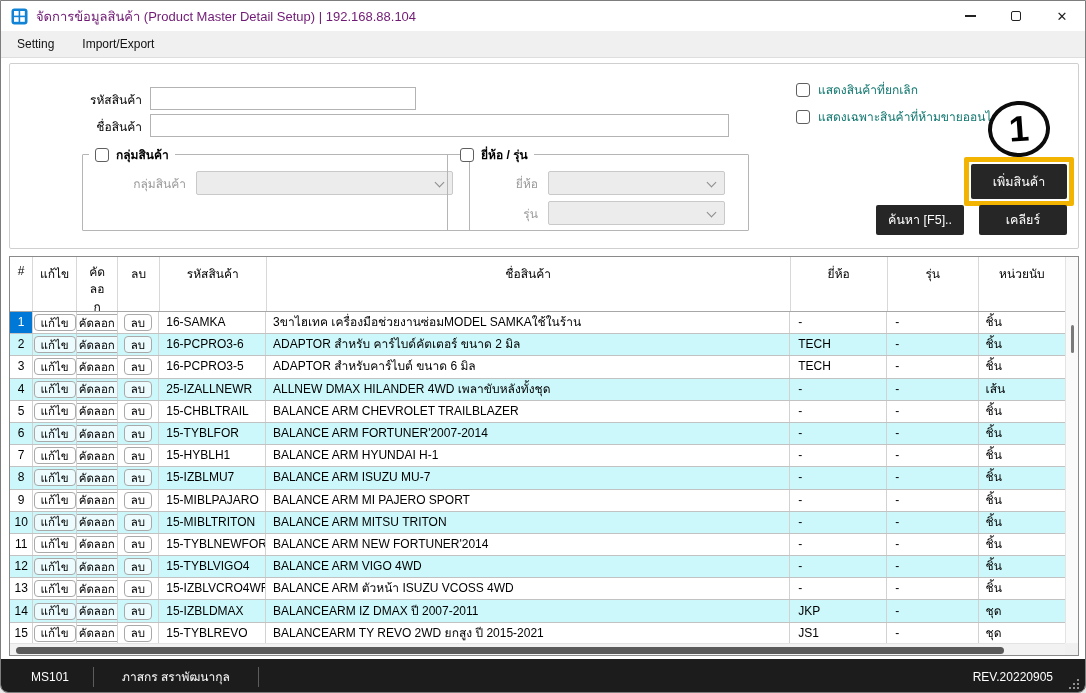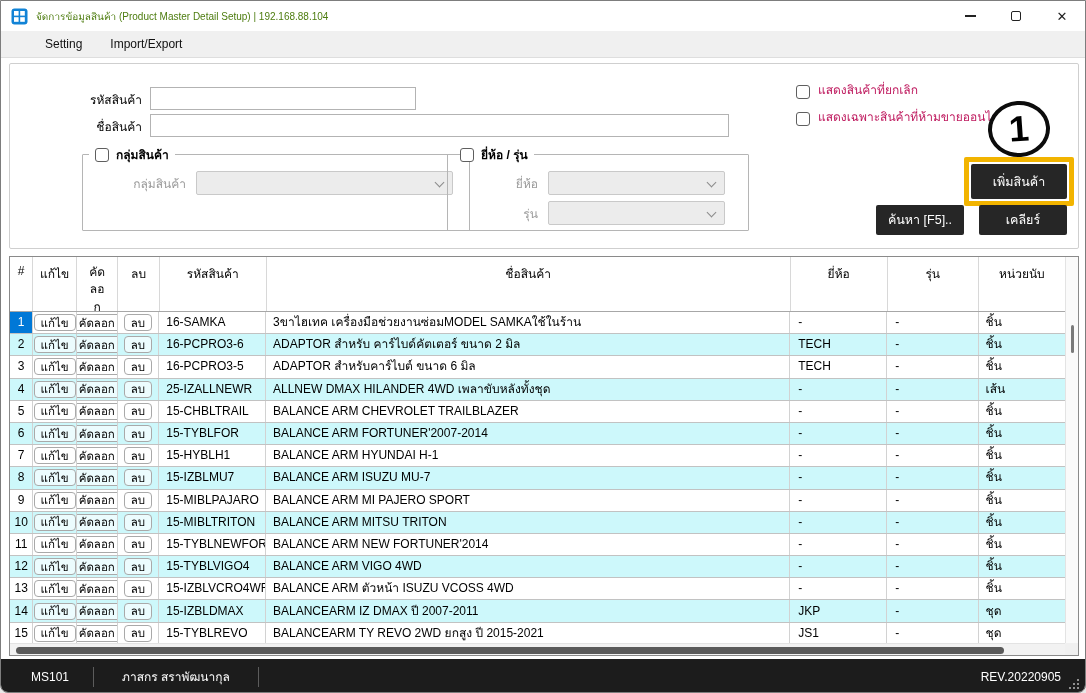--- a/index.html
+++ b/index.html
@@ -3,41 +3,41 @@
 <meta charset="utf-8">
 <style>
   * { margin:0; padding:0; box-sizing:border-box; }
   html,body { width:1086px; height:693px; font-family:"Liberation Sans", sans-serif; background:#e8e8e8; }
   #window { position:absolute; left:0; top:0; width:1086px; height:693px; background:#fff;
             border:1px solid #7d7d7d; border-radius:0 0 8px 8px; overflow:hidden; }
 
   
   .titlebar { position:absolute; left:0; top:0; width:100%; height:30px; background:#fff; display:flex; align-items:center; }
   .app-icon { width:17px; height:17px; margin:0 8px 0 10px; }
-  .title-text { font-size:10px; color:#4d7c0f; }
+  .title-text { font-size:13px; color:#701a75; }
   .win-controls { position:absolute; right:0; top:0; height:30px; display:flex; }
   .win-btn { width:46px; height:30px; display:flex; align-items:center; justify-content:center; color:#222; }
   .glyph-min { width:11px; height:1.4px; background:#222; }
   .glyph-max { width:10px; height:10px; border:1.4px solid #222; border-radius:2px; }
   .glyph-close { font-size:13px; line-height:1; }
 
   
   .menubar { position:absolute; left:0; top:30px; width:100%; height:27px; background:#f0f0f0;
-             border-bottom:1px solid #dedede; display:flex; align-items:center;padding-left:28px; }
+             border-bottom:1px solid #dedede; display:flex; align-items:center; }
   .menu-item { font-size:12px; color:#111; padding:0 14px; height:100%; display:flex; align-items:center; }
   .menu-item:first-child { padding-left:16px; }
 
   
   .panel { position:absolute; left:8px; top:62px; width:1070px; height:186px;
            border:1px solid #cfcfcf; border-radius:2px; background:#fff; }
   .fld-label { position:absolute; width:132px; text-align:right; font-size:12px; color:#000; }
   .txt-input { position:absolute; height:23px; border:1px solid #b3b3b3; background:#fff; font-size:12px; padding:0 5px;
                font-family:"Liberation Sans", sans-serif; }
   .checkbox { width:14px; height:14px; border:1px solid #5f5f5f; border-radius:3px; background:#fff; display:inline-block; flex:none; }
-  .chk-row { position:absolute; display:flex; align-items:flex-end; gap:8px; font-size:12px; color:#be185d; }
+  .chk-row { position:absolute; display:flex; align-items:center; gap:8px; font-size:12px; color:#0f766e; }
 
   fieldset.gbox { position:absolute; border:1px solid #b5b5b5; border-radius:1px; }
   fieldset.gbox legend { margin-left:6px; padding:0 6px; font-size:12px; font-weight:bold; color:#000;
                          display:flex; align-items:center; gap:7px; }
   .gb-row { position:absolute; display:flex; align-items:center; }
   .gb-label { font-size:12px; color:#9a9a9a; text-align:right; padding-right:10px; }
   .dropdown { position:relative; height:24px; background:#ececec; border:1px solid #c9c9c9; border-radius:2px; }
   .chev { position:absolute; right:9px; top:7px; width:7px; height:7px; border-right:1.4px solid #8b8b8b;
           border-bottom:1.4px solid #8b8b8b; transform:rotate(45deg); }
 
@@ -81,21 +81,21 @@
   .hscroll { position:absolute; left:0; bottom:0; width:1056px; height:12px; background:#f2f2f2; border-top:1px solid #e3e3e3; }
   .hthumb { position:absolute; left:6px; top:2.5px; width:988px; height:7px; background:#5a5a5a; border-radius:4px; }
   .corner { position:absolute; right:0; bottom:0; width:13px; height:12px; background:#f0f0f0; }
 
   
   .statusbar { position:absolute; left:0; top:658px; width:100%; height:35px; background:#1c1c1c;
                border-radius:0 0 7px 7px; display:flex; align-items:center; color:#fff; font-size:12px; }
   .sb-item { padding:0 24px 0 30px; }
   .sb-user { padding:0 28px; }
   .sb-div { width:1px; height:20px; background:#5c5c5c; }
-  .sb-rev { margin-left:auto; padding-right:24px; }
+  .sb-rev { margin-left:auto; padding-right:32px; }
   .grip { position:absolute; right:6px; bottom:5px; width:2px; height:2px; background:#8f8f8f;
           box-shadow:0 -8px 0 #8f8f8f, 0 -4px 0 #8f8f8f, -4px -4px 0 #8f8f8f, -8px 0 0 #8f8f8f, -4px 0 0 #8f8f8f; }
 </style>
 </head>
 <body>
 
 <div id="window">
 
   <div class="titlebar">
     <svg class="app-icon" viewBox="0 0 17 17">

